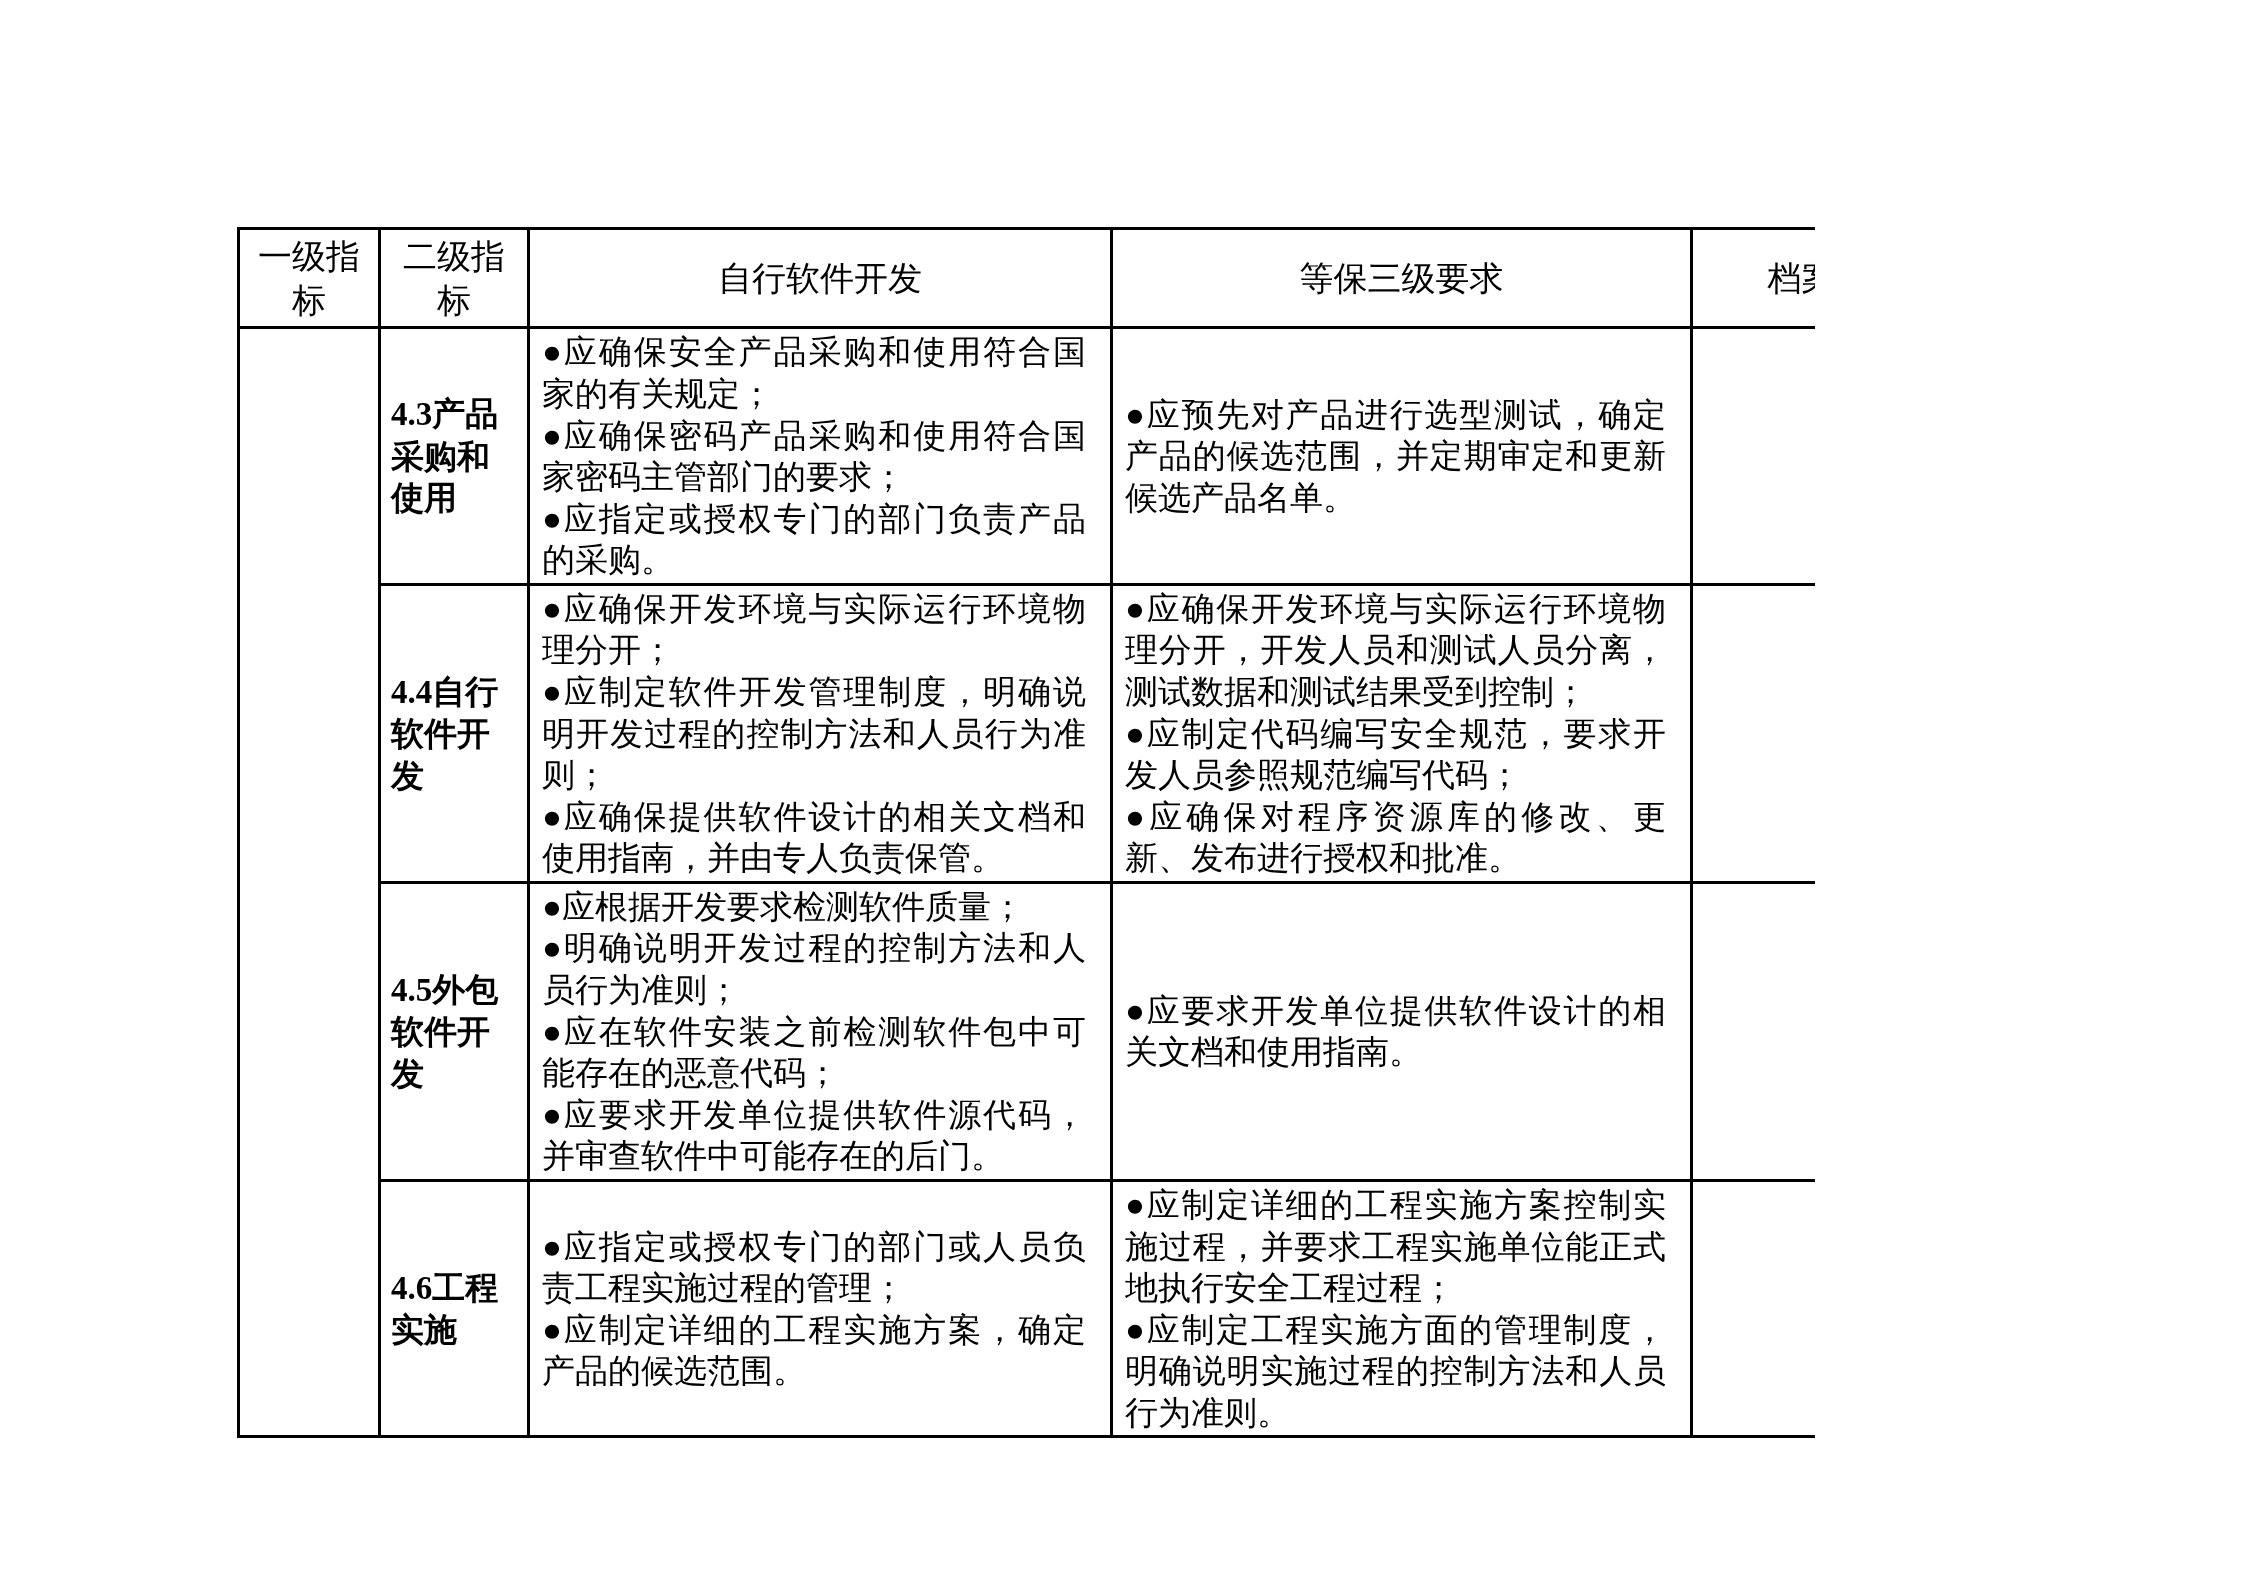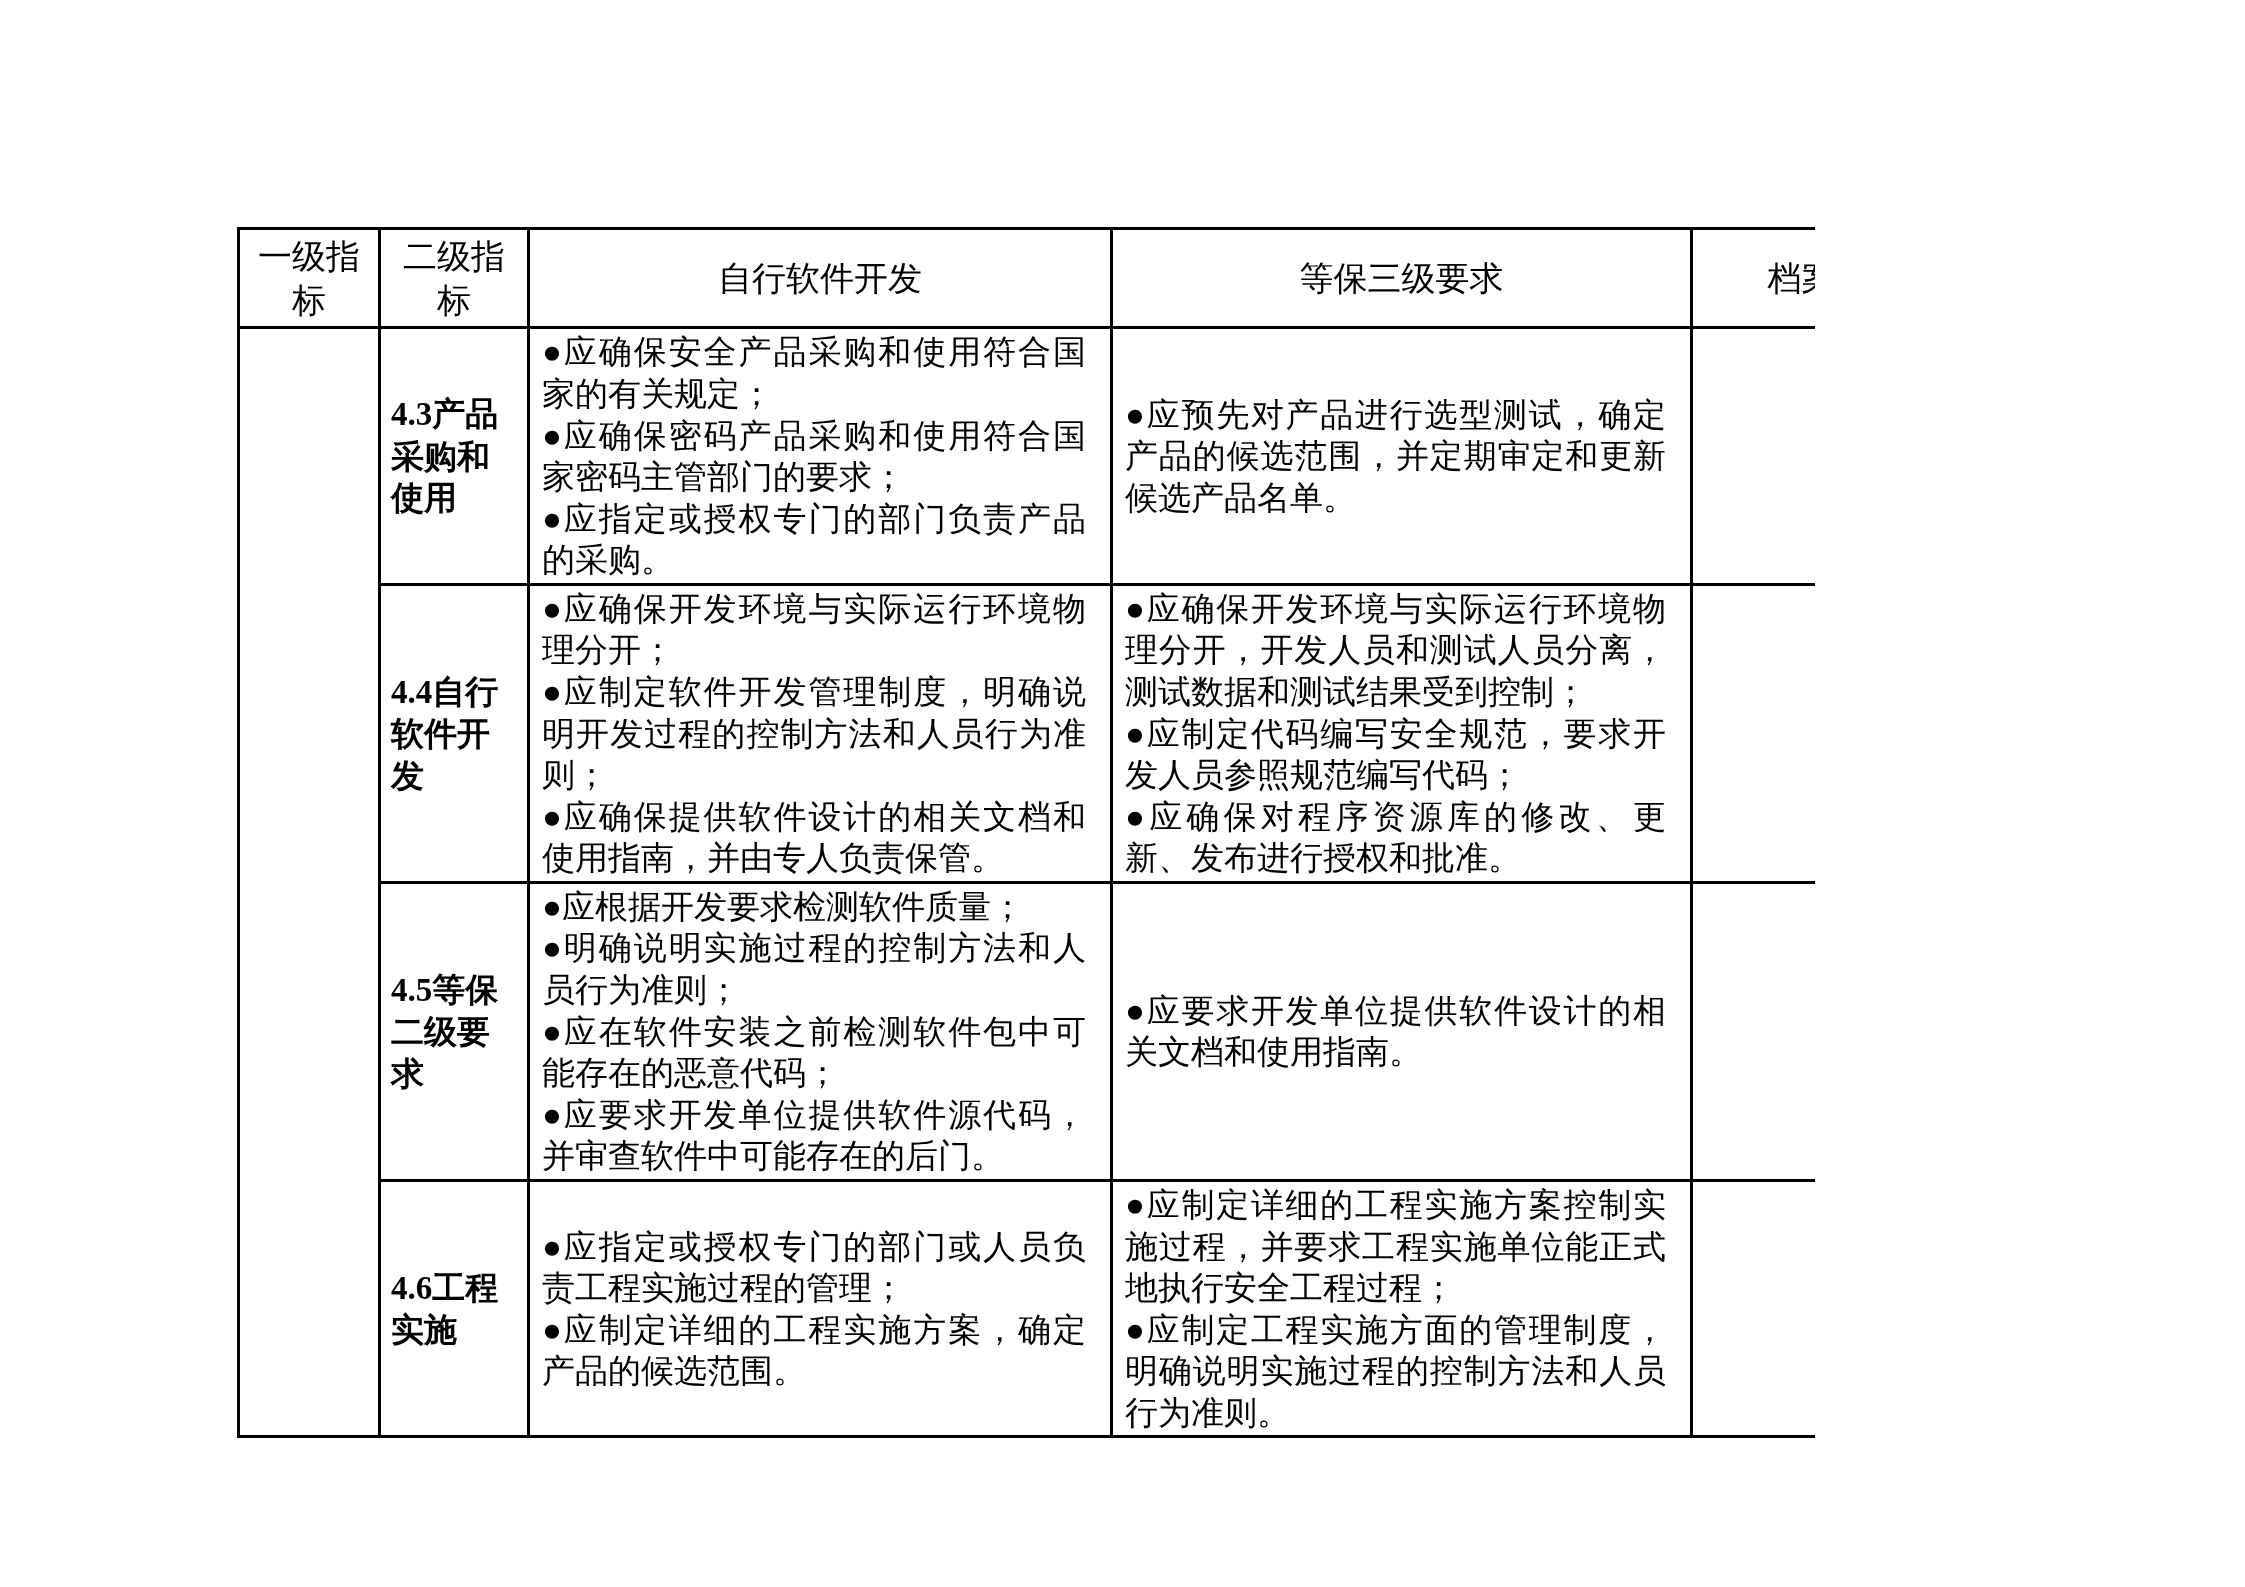--- a/index.html
+++ b/index.html
@@ -109,25 +109,25 @@
           <div class="bullet">●应确保开发环境与实际运行环境物理分开，开发人员和测试人员分离，测试数据和测试结果受到控制；</div>
           <div class="bullet">●应制定代码编写安全规范，要求开发人员参照规范编写代码；</div>
           <div class="bullet">●应确保对程序资源库的修改、更新、发布进行授权和批准。</div>
         </td>
         <td class="c5">
           <div class="bullet"></div>
         </td>
       </tr>
       <tr class="r3">
         <td class="c2">
-          <div class="ind"><span class="num">4.5</span><span>等保二级要求</span></div>
+          <div class="ind"><span class="num">4.5</span><span>外包软件开发</span></div>
         </td>
         <td class="c3">
           <div class="bullet">●应根据开发要求检测软件质量；</div>
-          <div class="bullet">●明确说明实施过程的控制方法和人员行为准则；</div>
+          <div class="bullet">●明确说明开发过程的控制方法和人员行为准则；</div>
           <div class="bullet">●应在软件安装之前检测软件包中可能存在的恶意代码；</div>
           <div class="bullet">●应要求开发单位提供软件源代码，并审查软件中可能存在的后门。</div>
         </td>
         <td class="c4">
           <div class="bullet">●应要求开发单位提供软件设计的相关文档和使用指南。</div>
         </td>
         <td class="c5">
           <div class="bullet"></div>
         </td>
       </tr>

